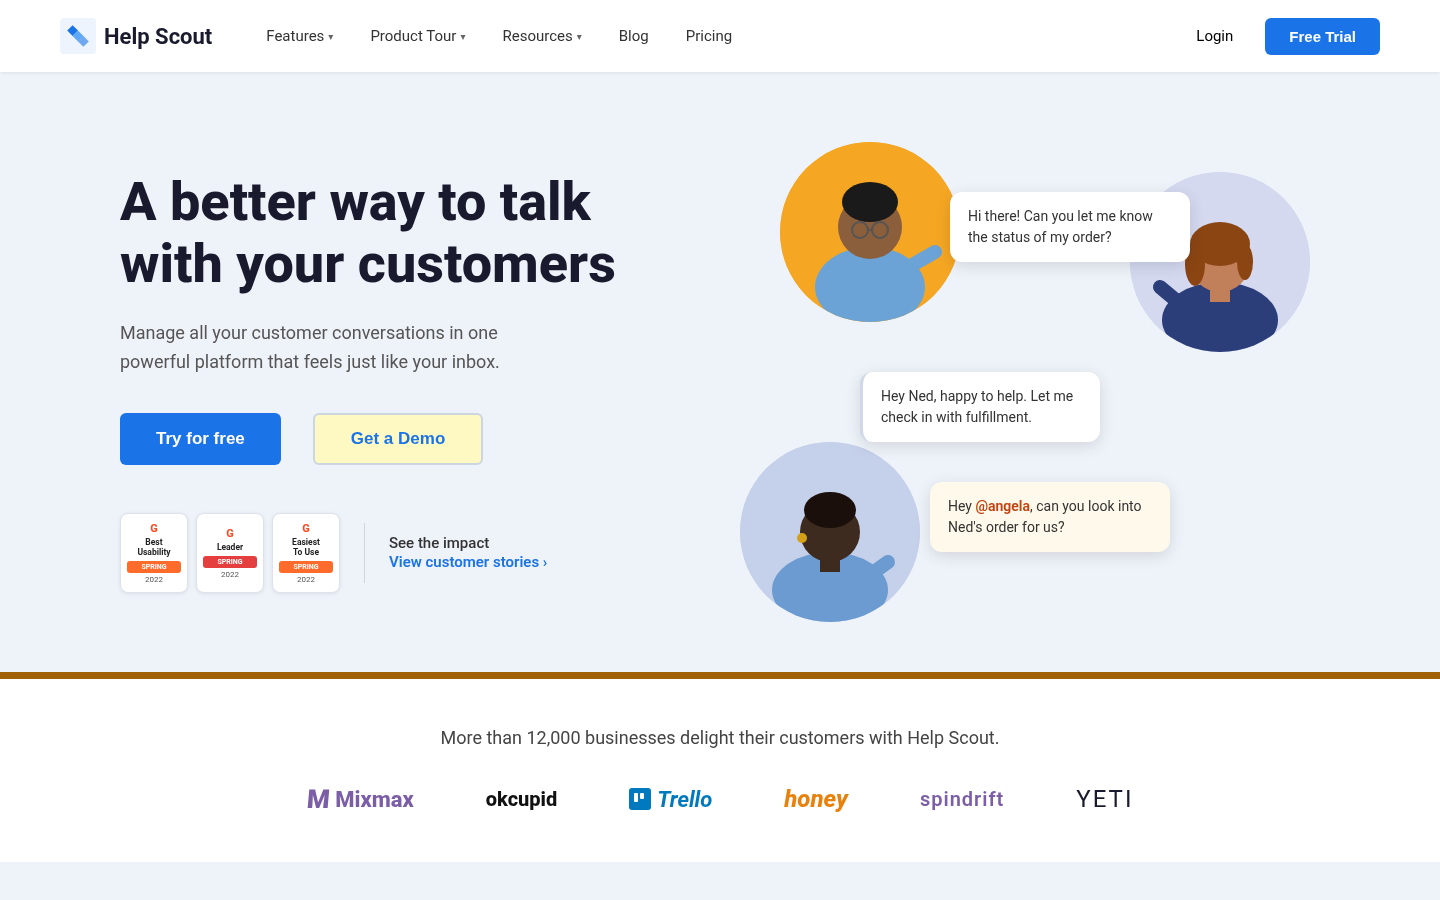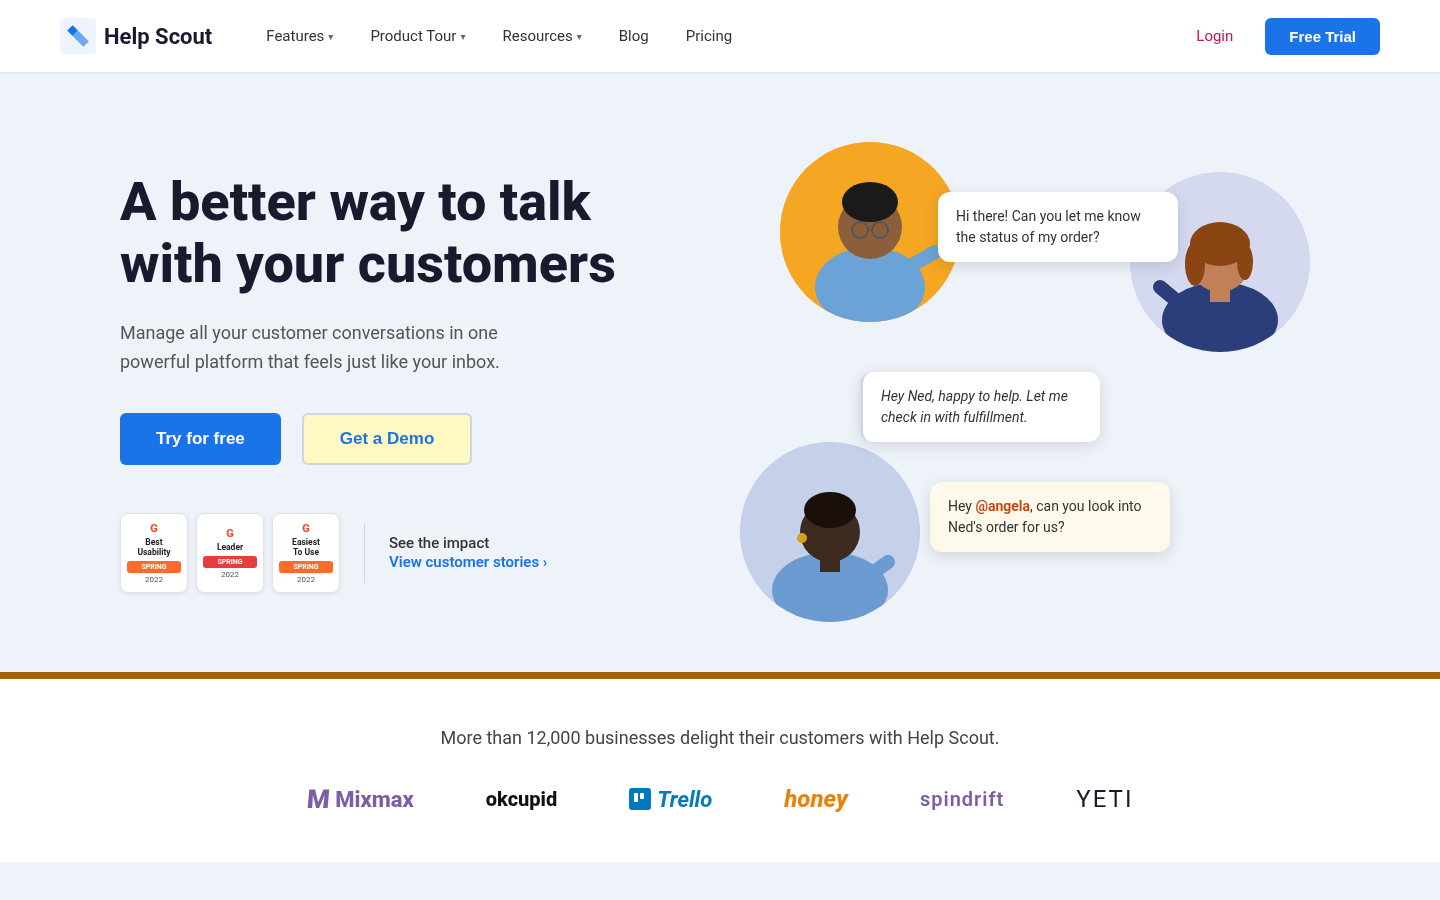--- a/index.html
+++ b/index.html
@@ -59,21 +59,21 @@
       font-size: 10px;
       color: #666;
     }
     .nav-right {
       display: flex;
       align-items: center;
       gap: 16px;
     }
     .btn-login {
       font-size: 15px;
-      color: #be185d;
+      color: #000000;
       cursor: pointer;
       padding: 8px 16px;
       text-decoration: none;
     }
     .btn-free-trial {
       background: #1b73e8;
       color: #fff;
       border: none;
       padding: 10px 24px;
       border-radius: 6px;
@@ -103,21 +103,21 @@
     }
     .hero-subtitle {
       font-size: 18px;
       color: #555;
       line-height: 1.6;
       margin-bottom: 36px;
       max-width: 440px;
     }
     .hero-buttons {
       display: flex;
-      gap: 21px;
+      gap: 32px;
       margin-bottom: 48px;
       align-items: center;
     }
     .btn-try-free {
       background: #1b73e8;
       color: #fff;
       border: none;
       padding: 16px 36px;
       border-radius: 6px;
       font-size: 17px;
@@ -254,27 +254,26 @@
       border-radius: 12px;
       padding: 14px 18px;
       box-shadow: 0 4px 16px rgba(0,0,0,0.12);
       max-width: 240px;
       font-size: 14px;
       color: #333;
       line-height: 1.5;
     }
     .chat-bubble-1 {
       top: 60px;
-      left: 238px;
+      left: 250px;
     }
     .chat-bubble-2 {
       top: 240px;
       left: 160px;
       border-left: 3px solid #d0d8e8;
-      font-style: italic;
     }
     .chat-bubble-3 {
       bottom: 80px;
       left: 230px;
       background: #fef9eb;
     }
     .chat-bubble-3 .mention {
       color: #c2410c;
       font-weight: 600;
     }

